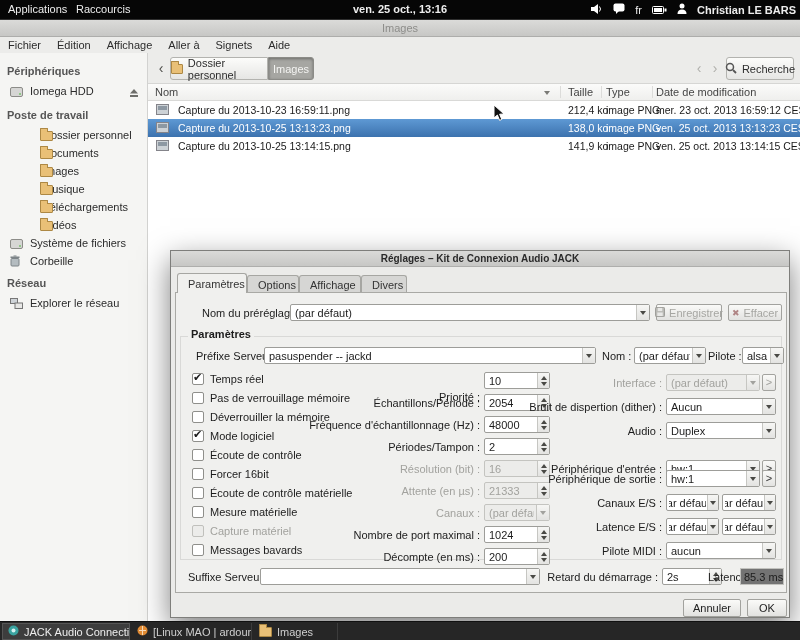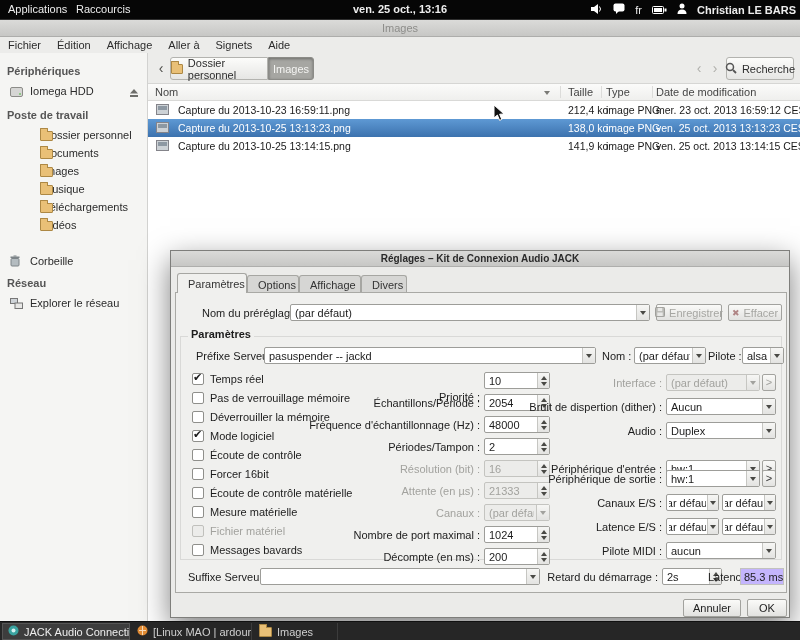--- a/index.html
+++ b/index.html
@@ -59,21 +59,21 @@
 
   .q-combo, .q-spin { position:absolute; height:17px; background:#fff; border:1px solid #9d9d99; border-radius:2px; }
   .q-combo .val, .q-spin .val { position:absolute; left:4px; right:15px; top:1px; line-height:14px; white-space:nowrap; overflow:hidden; }
   .q-combo .dd { position:absolute; right:0; top:0; bottom:0; width:13px; border-left:1px solid #c6c6c2; background:linear-gradient(#f6f6f4,#e3e3e1); display:flex; align-items:center; justify-content:center; }
   .dd::after { content:""; width:0; height:0; border-left:3px solid transparent; border-right:3px solid transparent; border-top:4px solid #494945; }
   .q-spin .btns { position:absolute; right:0; top:0; bottom:0; width:12px; border-left:1px solid #c6c6c2; background:linear-gradient(#f6f6f4,#e3e3e1); }
   .q-spin .u, .q-spin .d { position:absolute; left:0; right:0; height:7px; display:flex; align-items:center; justify-content:center; }
   .q-spin .u { top:1px; } .q-spin .d { bottom:1px; }
   .q-spin .u::after { content:""; border-left:3px solid transparent; border-right:3px solid transparent; border-bottom:4px solid #494945; }
   .q-spin .d::after { content:""; border-left:3px solid transparent; border-right:3px solid transparent; border-top:4px solid #494945; }
-  .q-flat { position:absolute; height:17px; background:#c4b5fd; border:1px solid #c2c2be; line-height:15px; padding:1px 3px; white-space:nowrap; overflow:hidden; }
+  .q-flat { position:absolute; height:17px; background:#737373; border:1px solid #c2c2be; line-height:15px; padding:1px 3px; white-space:nowrap; overflow:hidden; }
   .q-mini { position:absolute; width:14px; height:17px; background:linear-gradient(#fafaf8,#e3e3e1); border:1px solid #a3a39f; border-radius:2px; text-align:center; line-height:15px; color:#333; }
   .q-btn { position:absolute; height:18px; background:linear-gradient(#fafaf8,#e2e2e0); border:1px solid #a2a29e; border-radius:2px; display:flex; align-items:center; justify-content:center; gap:4px; color:#222; }
   .small .val { left:2px; right:12px; text-indent:-12px; }
   .small .dd { width:11px; }
 
   .p-row, .d-row, .f-row-w { position:absolute; left:0; width:612px; height:17px; }
   .disabled, .p-row.disabled .rlbl, .d-row.disabled .rlbl, .chk-row.disabled .cb-label { color:#a2a29e; }
   .p-row.disabled .q-combo, .p-row.disabled .q-spin, .d-row.disabled .q-combo,
   .q-combo.off, .q-spin.off { background:#ececea; color:#a2a29e; border-color:#c4c4c0; }
   .p-row.disabled .dd::after, .d-row.disabled .dd::after { border-top-color:#a2a29e; }
@@ -149,20 +149,27 @@
             <rect x="1" y="6" width="8" height="2" fill="#6e6e6a"></rect>
           </svg></span>
     </div>
     <div class="s-head" style="top:54px">Poste de travail</div>
     <div class="s-item" style="top:74px"><span class="s-ico icon-folder"></span><span>Dossier personnel</span></div>
     <div class="s-item" style="top:92px"><span class="s-ico icon-folder"></span><span>Documents</span></div>
     <div class="s-item" style="top:110px"><span class="s-ico icon-folder"></span><span>Images</span></div>
     <div class="s-item" style="top:128px"><span class="s-ico icon-folder"></span><span>Musique</span></div>
     <div class="s-item" style="top:146px"><span class="s-ico icon-folder"></span><span>Téléchargements</span></div>
     <div class="s-item" style="top:164px"><span class="s-ico icon-folder"></span><span>Vidéos</span></div>
+    <div class="s-item" style="top:182px">
+      <span class="s-ico"><svg width="13" height="10" viewBox="0 0 13 10">
+            <rect x="0.5" y="0.5" width="12" height="9" rx="1.5" fill="#d6d6d4" stroke="#8c8c88"></rect>
+            <circle cx="10" cy="7" r="1" fill="#79c26e"></circle>
+          </svg></span>
+      <span>Système de fichiers</span>
+    </div>
     <div class="s-item" style="top:200px">
       <span class="s-ico"><svg width="10" height="12" viewBox="0 0 10 12">
             <rect x="1" y="3.5" width="8" height="7.5" rx="1" fill="#b4bcc0" stroke="#7d8488"></rect>
             <rect x="0.5" y="1.5" width="9" height="1.5" fill="#7d8488"></rect>
             <rect x="3.5" y="0.5" width="3" height="1" fill="#7d8488"></rect>
           </svg></span>
       <span>Corbeille</span>
     </div>
     <div class="s-head" style="top:222px">Réseau</div>
     <div class="s-item" style="top:242px">
@@ -306,21 +313,21 @@
     <div class="chk-row" style="top:193px">
         <span class="chk"></span>
         <span class="cb-label">Écoute de contrôle matérielle</span>
       </div>
     <div class="chk-row" style="top:212px">
         <span class="chk"></span>
         <span class="cb-label">Mesure matérielle</span>
       </div>
     <div class="chk-row disabled" style="top:231px">
         <span class="chk"></span>
-        <span class="cb-label">Fichier matériel</span>
+        <span class="cb-label">Capture matériel</span>
       </div>
     <div class="chk-row" style="top:250px">
         <span class="chk"></span>
         <span class="cb-label">Messages bavards</span>
       </div>
 
     <div class="p-row" style="top:79px">
         <div class="rlbl" style="left:124px;width:180px;top:18px">Priorité :</div>
         <div class="q-spin" style="left:308px;width:66px">
           <span class="val">10</span>

